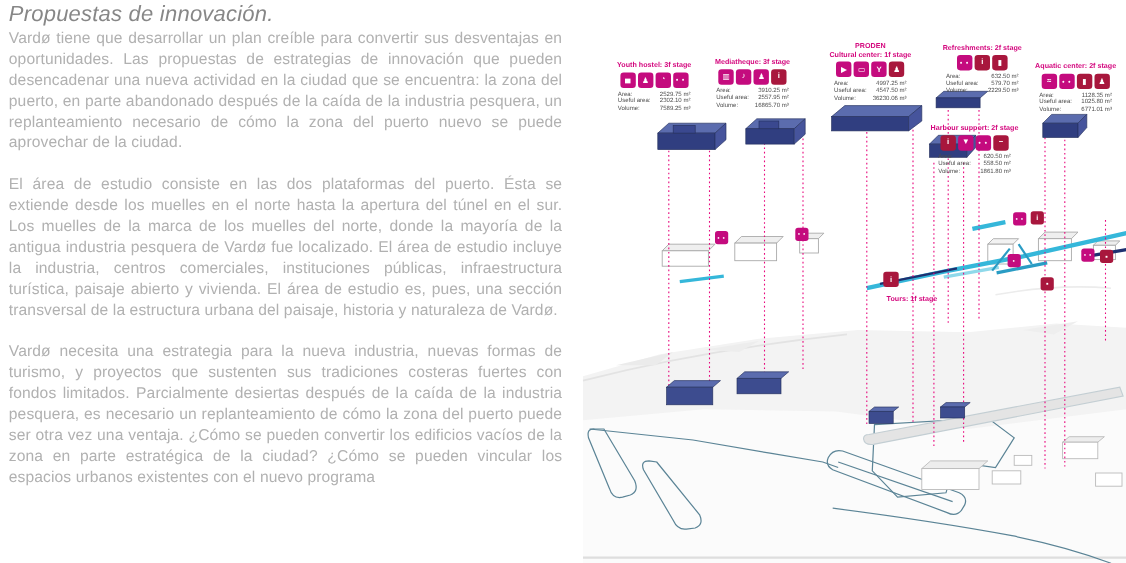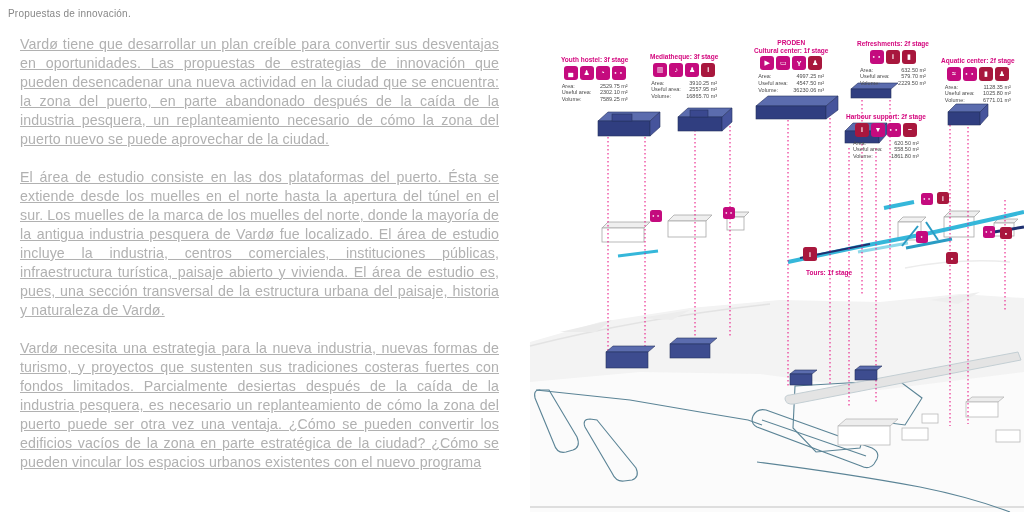--- a/index.html
+++ b/index.html
@@ -1,23 +1,23 @@
 <!DOCTYPE html>
 <html><head>
 <meta charset="utf-8">
 <style>
   html,body{margin:0;padding:0;background:#fff;}
   .page{position:relative;width:1024px;height:512px;background:#ffffff;overflow:hidden;
         font-family:"Liberation Sans","DejaVu Sans",sans-serif;}
   
   .text-col{position:absolute;left:8px;top:4px;width:503px;color:#b1b1b1;
             font-size:14.2px;line-height:19px;text-align:justify;letter-spacing:.1px;}
-  .text-col h1{font-size:10px;font-weight:normal;color:#878787;margin:0 0 3px 0;letter-spacing:.2px;}
+  .text-col h1{font-size:20px;font-weight:normal;color:#878787;margin:0 0 3px 0;letter-spacing:.2px;font-style:italic;}
   .para{margin:0 0 19px 0;}
-  .para p{margin:12px;text-decoration:underline;}
+  .para p{margin:0;}
   
   svg.diagram{position:absolute;left:0;top:0;}
   
   .card{position:absolute;display:flex;flex-direction:column;align-items:center;z-index:5;}
   .ct{color:#d4077e;font-weight:bold;font-size:6.5px;line-height:7.5px;white-space:nowrap;text-align:center;}
   .icons{display:flex;gap:2px;margin:2px 0;}
   .ic{width:14px;height:14px;border-radius:3px;background:#c40b7e;color:#fff;font-weight:bold;
       font-size:7px;display:flex;align-items:center;justify-content:center;}
   .ic.r{background:#a8173d;}
   .ic.sm{font-size:4px;letter-spacing:1px;}

